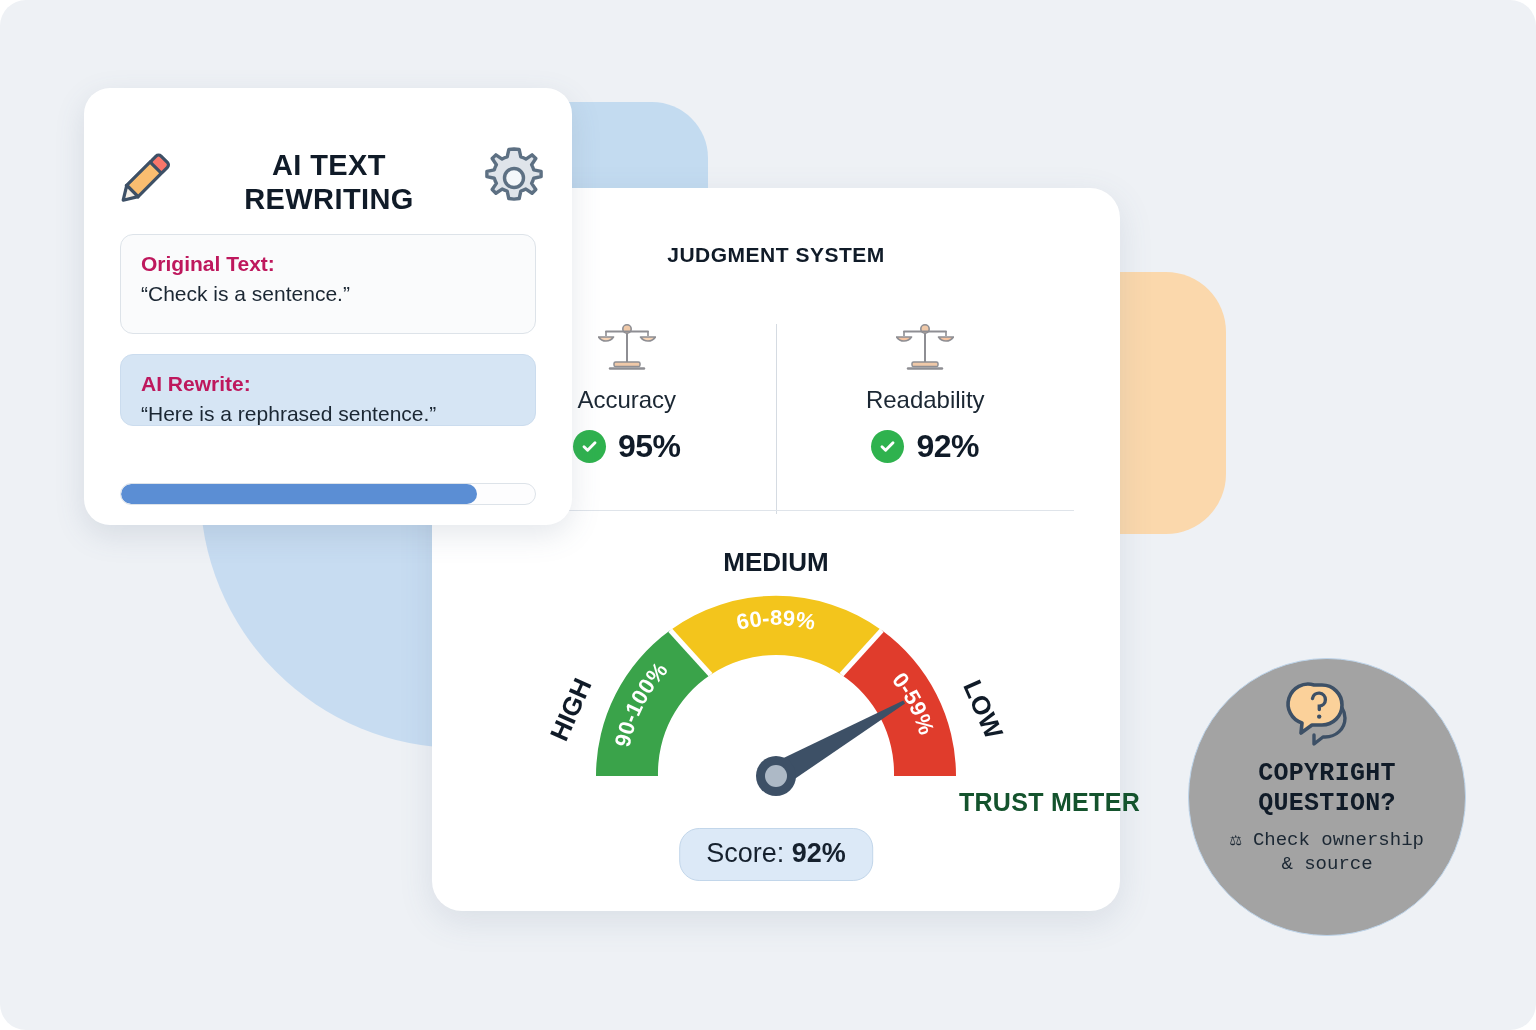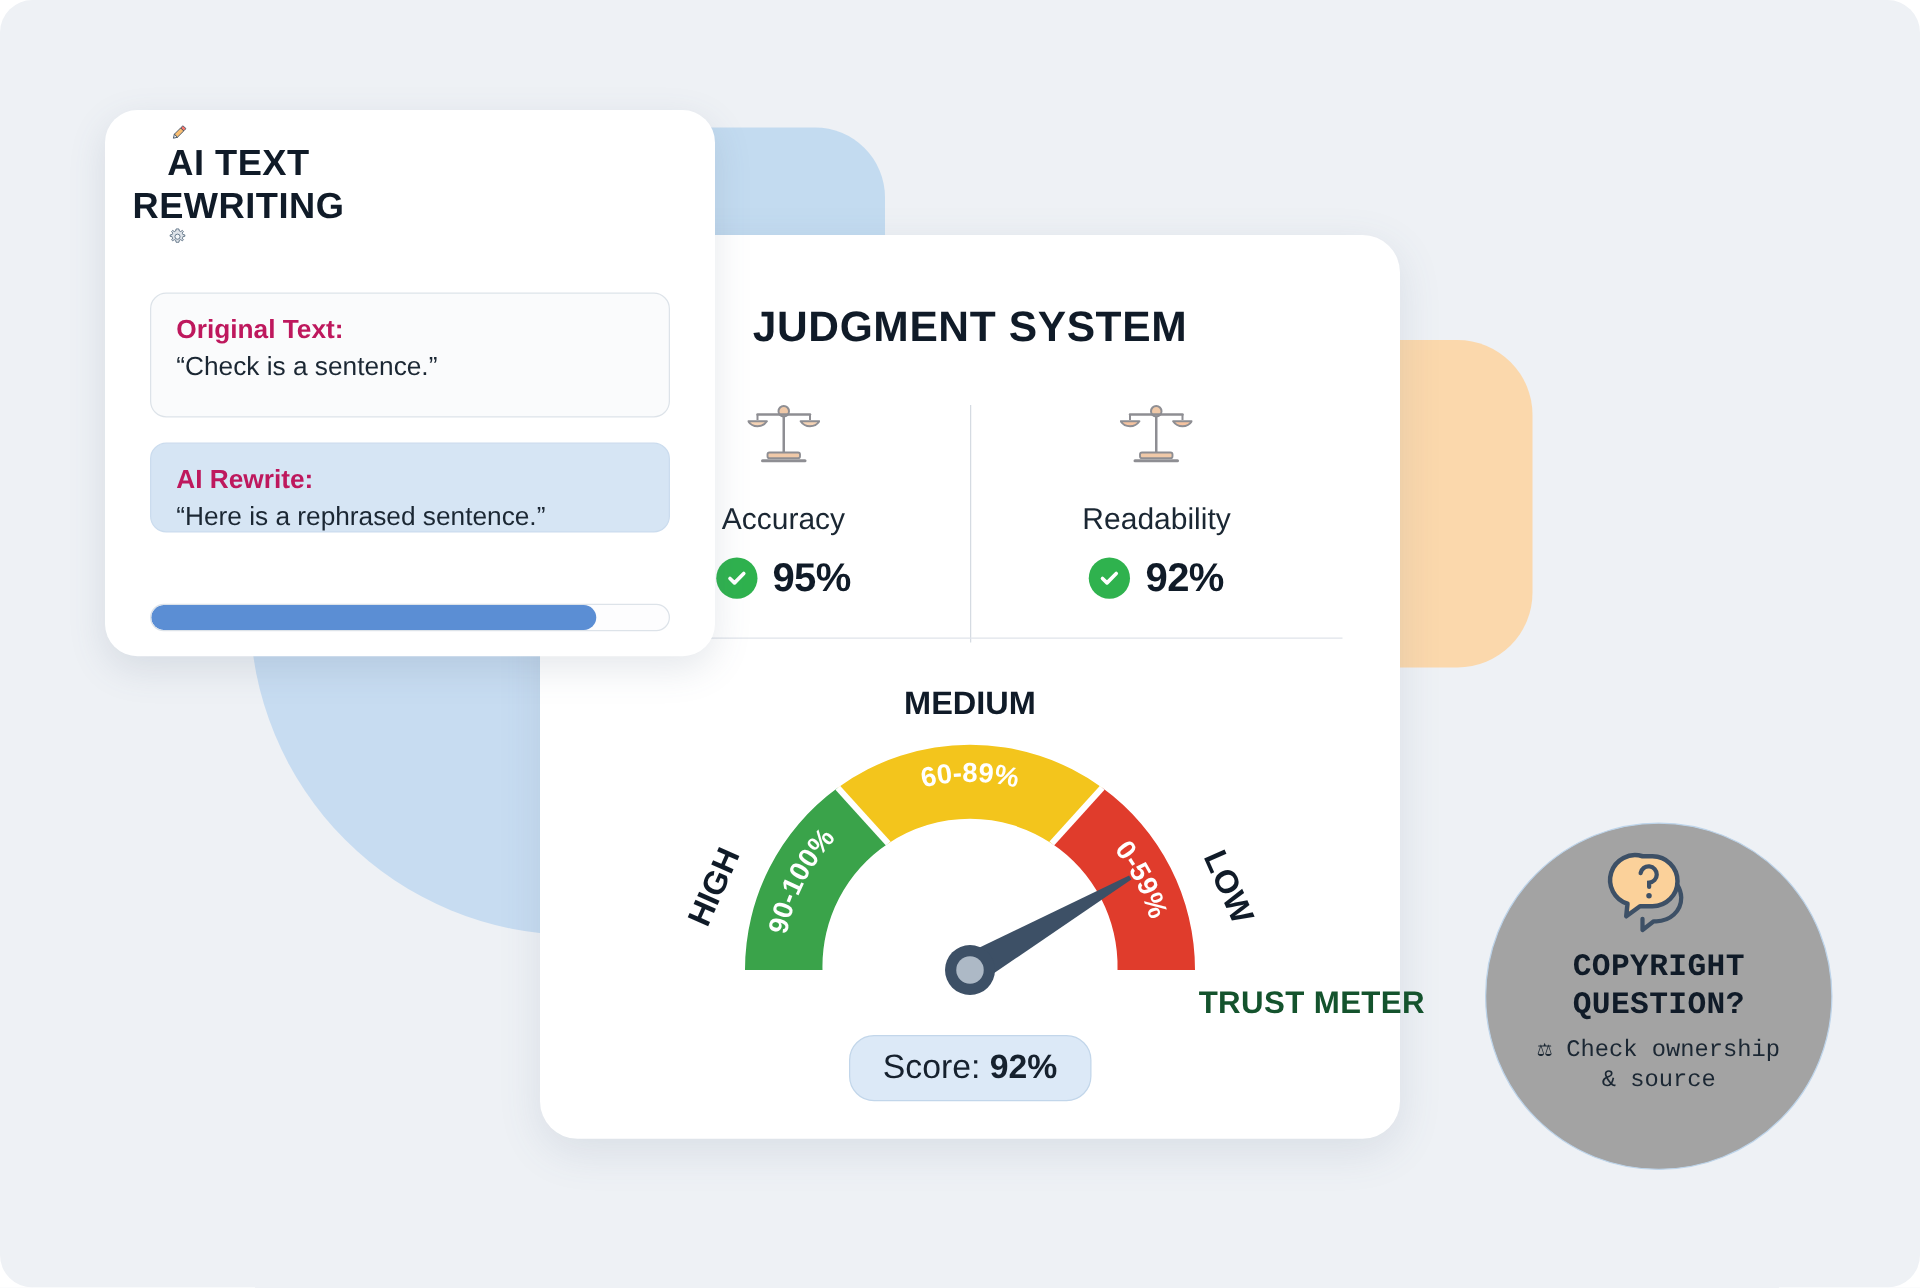--- a/index.html
+++ b/index.html
@@ -61,21 +61,21 @@
     background: #ffffff;
     border-radius: 30px;
     box-shadow: 0 10px 34px rgba(80, 100, 130, 0.13);
   }
   #judgment-title {
     position: absolute;
     top: 55px;
     left: 0;
     width: 100%;
     text-align: center;
-    font-size: 34px;
+    font-size: 21px;
     font-weight: bold;
     letter-spacing: 0.5px;
     color: #101b28;
   }
 
   #metrics {
     position: absolute;
     top: 130px;
     left: 46px;
     width: 596px;
@@ -92,21 +92,21 @@
   }
   .metric-divider {
     width: 1px;
     background: #d5dbe2;
     margin: 6px 0 14px 0;
   }
   .scale-icon { width: 58px; height: 52px; display: block; }
   .metric-label {
     font-size: 24px;
     color: #1b2733;
-    margin-top: 28px;
+    margin-top: 12px;
   }
   .metric-value-row {
     display: flex;
     align-items: center;
     gap: 12px;
     margin-top: 14px;
   }
   .check-badge {
     width: 33px; height: 33px; border-radius: 50%;
     background: #2fb24e;
@@ -172,27 +172,26 @@
     left: 84px;
     top: 88px;
     width: 488px;
     height: 437px;
     background: #ffffff;
     border-radius: 26px;
     box-shadow: 0 10px 30px rgba(80, 100, 130, 0.15);
   }
   #ai-header {
     position: absolute;
-    top: 10px; left: 22px;
+    top: 28px; left: 22px;
     width: 444px;
     height: 100px;
     display: flex;
-    align-items: flex-start;
+    align-items: flex-end;
     justify-content: space-between;
-    flex-direction: column;
   }
   #pencil-icon { width: 74px; height: 74px; display:block; }
   #gear-icon { width: 72px; height: 72px; display:block; }
   #ai-title {
     flex: 1;
     text-align: center;
     font-size: 29px;
     font-weight: bold;
     line-height: 1.18;
     color: #101b28;

